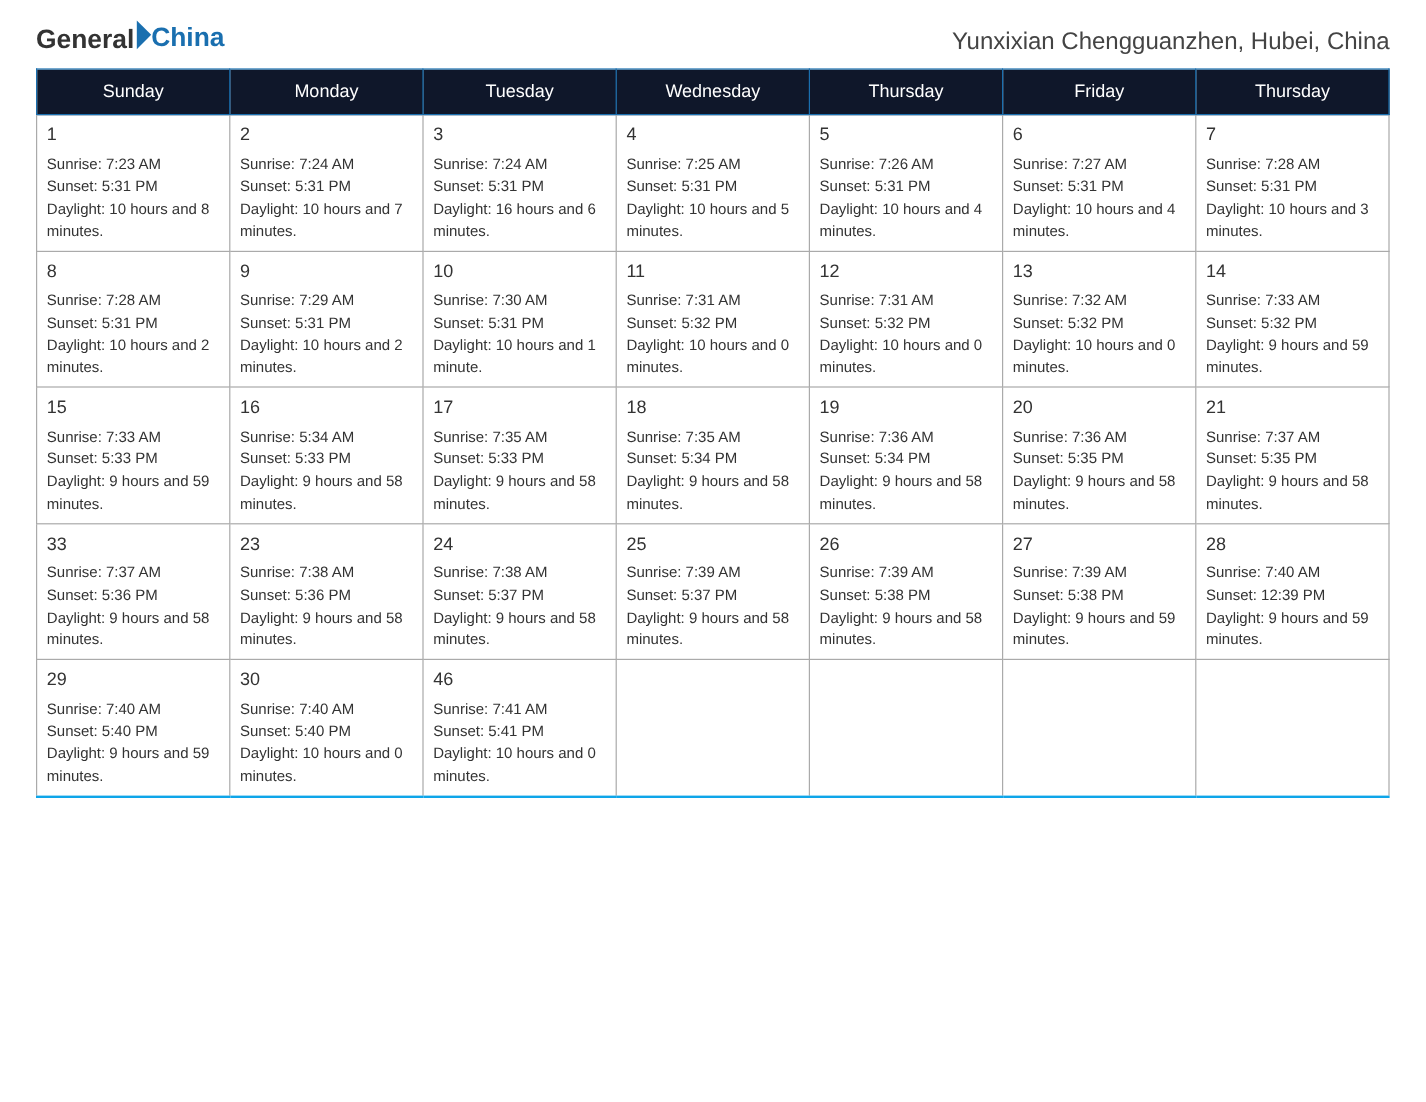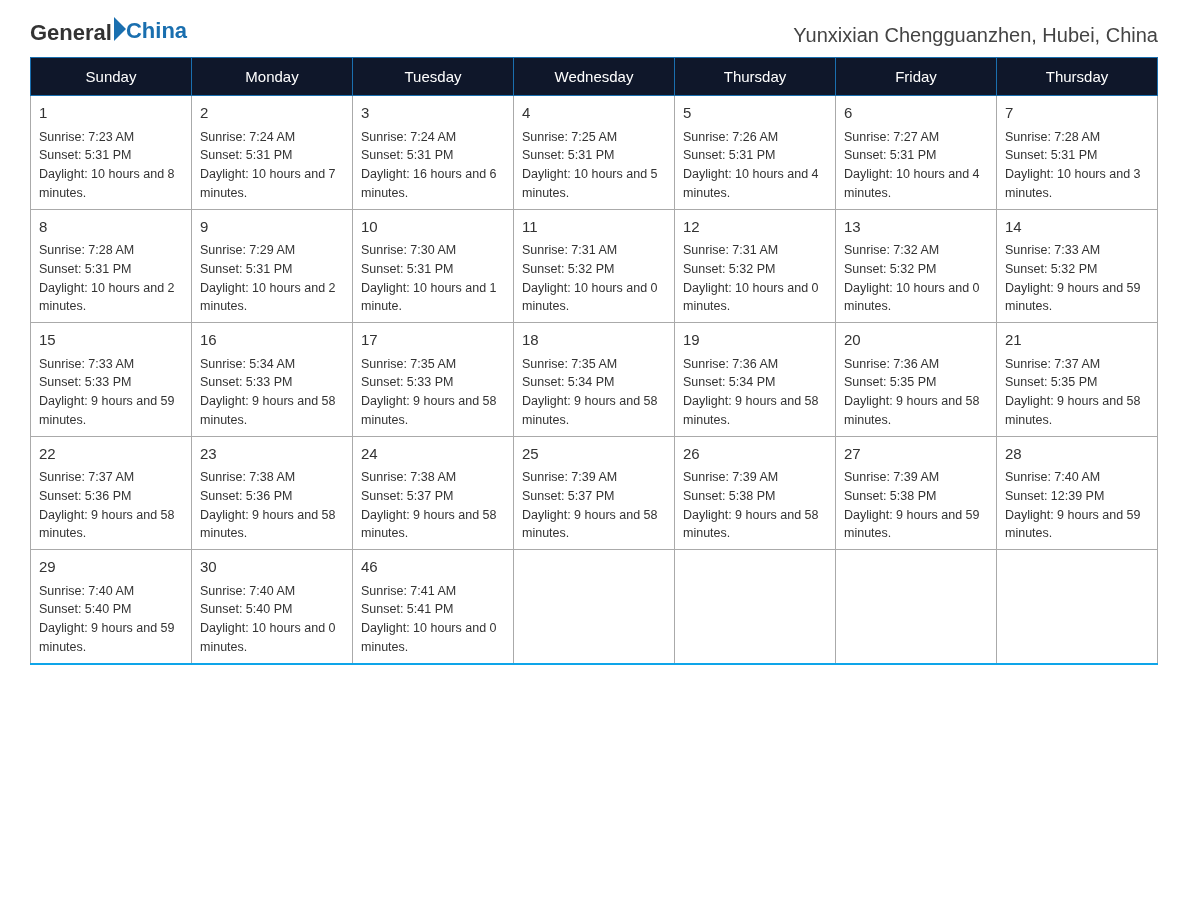--- a/index.html
+++ b/index.html
@@ -257,21 +257,21 @@
       </td>
         <td>
         <span class="day-number">21</span>
         <span>Sunrise: 7:37 AM</span><br>
         <span>Sunset: 5:35 PM</span><br>
         <span>Daylight: 9 hours and 58 minutes.</span>
       </td>
       </tr>
       <tr>
         <td>
-        <span class="day-number">22</span>
+        <span class="day-number">33</span>
         <span>Sunrise: 7:37 AM</span><br>
         <span>Sunset: 5:36 PM</span><br>
         <span>Daylight: 9 hours and 58 minutes.</span>
       </td>
         <td>
         <span class="day-number">23</span>
         <span>Sunrise: 7:38 AM</span><br>
         <span>Sunset: 5:36 PM</span><br>
         <span>Daylight: 9 hours and 58 minutes.</span>
       </td>

